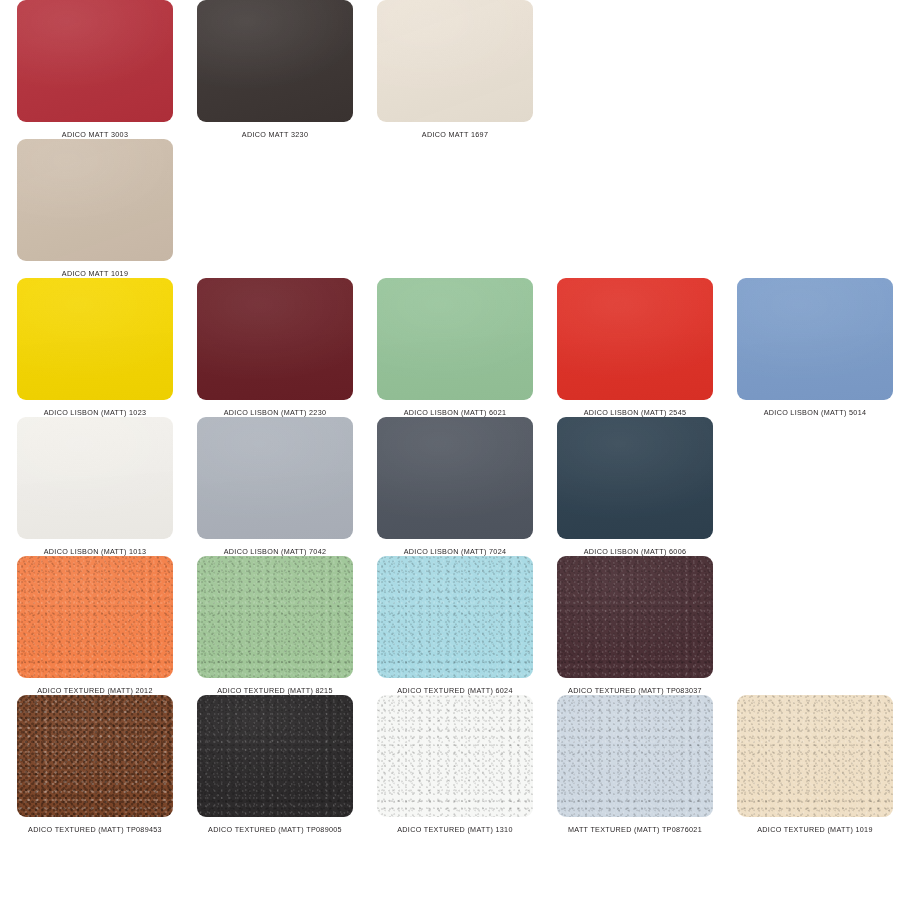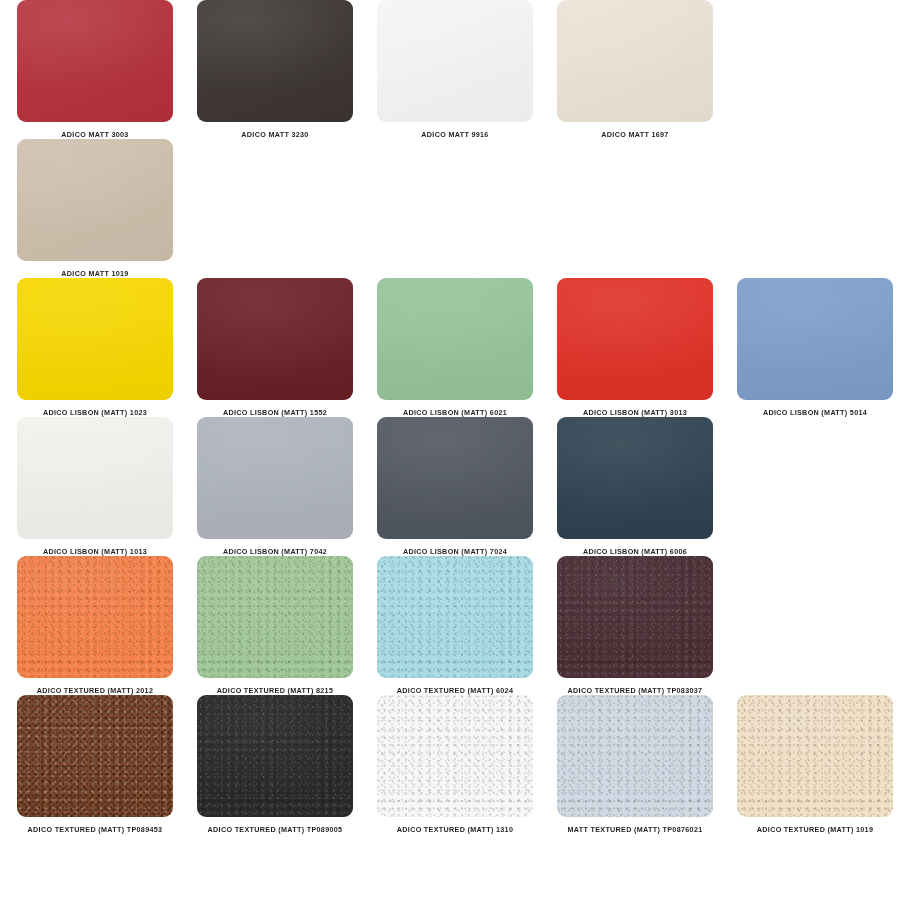--- a/index.html
+++ b/index.html
@@ -102,21 +102,21 @@
       radial-gradient(circle at 88% 70%, rgba(255,255,255,0.16) 0.9px, rgba(255,255,255,0) 1.6px),
       radial-gradient(circle at 7% 91%, rgba(0,0,0,0.24) 0.9px, rgba(0,0,0,0) 1.6px),
       radial-gradient(ellipse 130% 100% at 40% 25%, rgba(255,255,255,0.05), rgba(255,255,255,0) 72%);
     background-size: 6px 6px, 8px 8px, 7px 7px, 9px 9px, 6px 6px, 10px 10px, 8px 8px, 100% 100%;
   }
 
   .swatch-label {
     margin-top: 9px;
     font-size: 7.2px;
     letter-spacing: 0.32px;
-    font-weight: bold;
+    font-weight: normal;
     color: #231f20;
     text-align: center;
     line-height: 1.1;
     white-space: nowrap;
   }
 </style>
 </head>
 <body>
 
 <div class="swatch-catalog">
@@ -127,26 +127,20 @@
         </div>
         <div class="swatch-label">ADICO MATT 3003</div>
       </div>
       <div class="swatch-cell">
         <div class="swatch-chip finish-matt" title="ADICO MATT 8019" style="background: rgb(60, 53, 51);">
           <div class="sheen"></div>
         </div>
         <div class="swatch-label">ADICO MATT 3230</div>
       </div>
       <div class="swatch-cell">
-        <div class="swatch-chip finish-matt" title="ADICO MATT 9916" style="background: rgb(244, 246, 247);">
-          <div class="sheen"></div>
-        </div>
-        <div class="swatch-label">ADICO MATT 9916</div>
-      </div>
-      <div class="swatch-cell">
         <div class="swatch-chip finish-matt" title="ADICO MATT 1015" style="background: rgb(236, 227, 214);">
           <div class="sheen"></div>
         </div>
         <div class="swatch-label">ADICO MATT 1697</div>
       </div>
     </div>
     <div class="swatch-row">
       <div class="swatch-cell">
         <div class="swatch-chip finish-matt" title="ADICO MATT 1019" style="background: rgb(207, 191, 173);">
           <div class="sheen"></div>
@@ -162,33 +156,33 @@
       <div class="swatch-cell">
         <div class="swatch-chip finish-lisbon" title="ADICO LISBON (MATT) 1023" style="background: rgb(247, 216, 0);">
           <div class="sheen"></div>
         </div>
         <div class="swatch-label">ADICO LISBON (MATT) 1023</div>
       </div>
       <div class="swatch-cell">
         <div class="swatch-chip finish-lisbon" title="ADICO LISBON (MATT) 3005" style="background: rgb(107, 32, 39);">
           <div class="sheen"></div>
         </div>
-        <div class="swatch-label">ADICO LISBON (MATT) 1552</div>
+        <div class="swatch-label">ADICO LISBON (MATT) 2230</div>
       </div>
       <div class="swatch-cell">
         <div class="swatch-chip finish-lisbon" title="ADICO LISBON (MATT) 6021" style="background: rgb(150, 196, 154);">
           <div class="sheen"></div>
         </div>
         <div class="swatch-label">ADICO LISBON (MATT) 6021</div>
       </div>
       <div class="swatch-cell">
         <div class="swatch-chip finish-lisbon" title="ADICO LISBON (MATT) 3013" style="background: rgb(224, 49, 39);">
           <div class="sheen"></div>
         </div>
-        <div class="swatch-label">ADICO LISBON (MATT) 3013</div>
+        <div class="swatch-label">ADICO LISBON (MATT) 2545</div>
       </div>
       <div class="swatch-cell">
         <div class="swatch-chip finish-lisbon" title="ADICO LISBON (MATT) 5014" style="background: rgb(125, 158, 203);">
           <div class="sheen"></div>
         </div>
         <div class="swatch-label">ADICO LISBON (MATT) 5014</div>
       </div>
     </div>
     <div class="swatch-row">
       <div class="swatch-cell">

